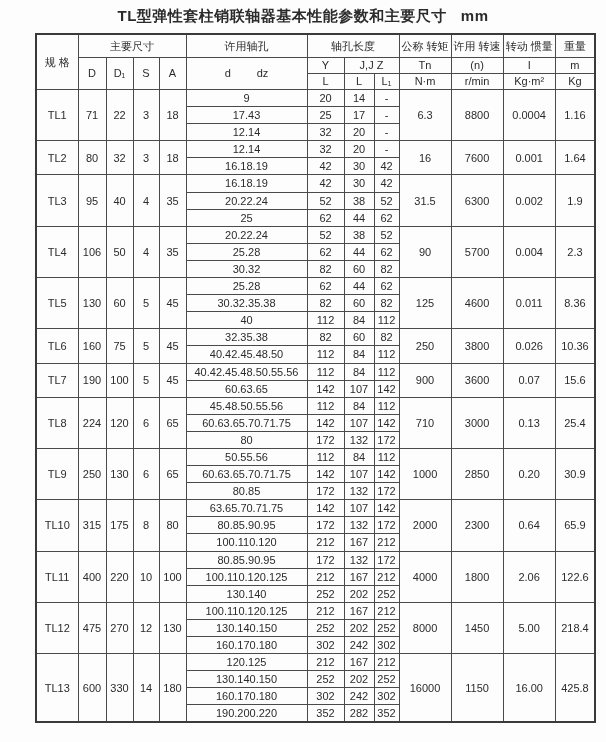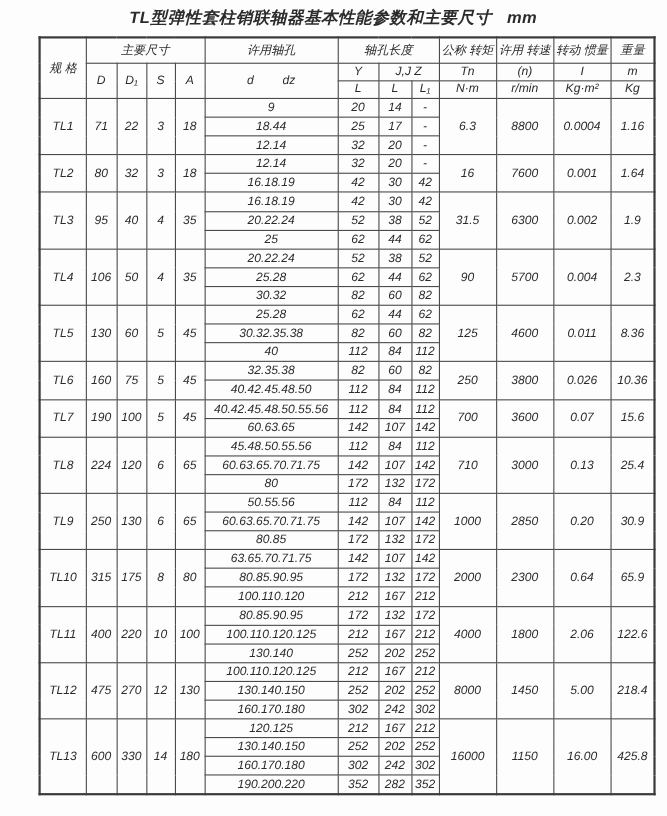--- a/index.html
+++ b/index.html
@@ -10,21 +10,20 @@
     height: 742px;
     font-family: "Liberation Sans", "DejaVu Sans", sans-serif;
     color: #2b2b2b;
     -webkit-font-smoothing: antialiased;
   }
   .page {
     position: relative;
     width: 606px;
     height: 742px;
     overflow: hidden;
-    font-style: italic;
   }
   .title {
     position: absolute;
     top: 7px;
     left: 0;
     width: 606px;
     text-align: center;
     font-size: 15px;
     font-weight: bold;
     letter-spacing: 0.5px;
@@ -148,21 +147,21 @@
           <td class="left">9</td>
           <td>20</td>
           <td>14</td>
           <td>-</td>
           <td rowspan="3">6.3</td>
           <td rowspan="3">8800</td>
           <td rowspan="3">0.0004</td>
           <td rowspan="3">1.16</td>
         </tr>
         <tr>
-          <td class="left">18.44</td>
+          <td class="left">17.43</td>
           <td>25</td>
           <td>17</td>
           <td>-</td>
         </tr>
         <tr>
           <td class="left">12.14</td>
           <td>32</td>
           <td>20</td>
           <td>-</td>
         </tr>
@@ -292,21 +291,21 @@
         <tr>
           <td rowspan="2">TL7</td>
           <td rowspan="2">190</td>
           <td rowspan="2">100</td>
           <td rowspan="2">5</td>
           <td rowspan="2">45</td>
           <td class="left">40.42.45.48.50.55.56</td>
           <td>112</td>
           <td>84</td>
           <td>112</td>
-          <td rowspan="2">700</td>
+          <td rowspan="2">900</td>
           <td rowspan="2">3600</td>
           <td rowspan="2">0.07</td>
           <td rowspan="2">15.6</td>
         </tr>
         <tr>
           <td class="left">60.63.65</td>
           <td>142</td>
           <td>107</td>
           <td>142</td>
         </tr>

